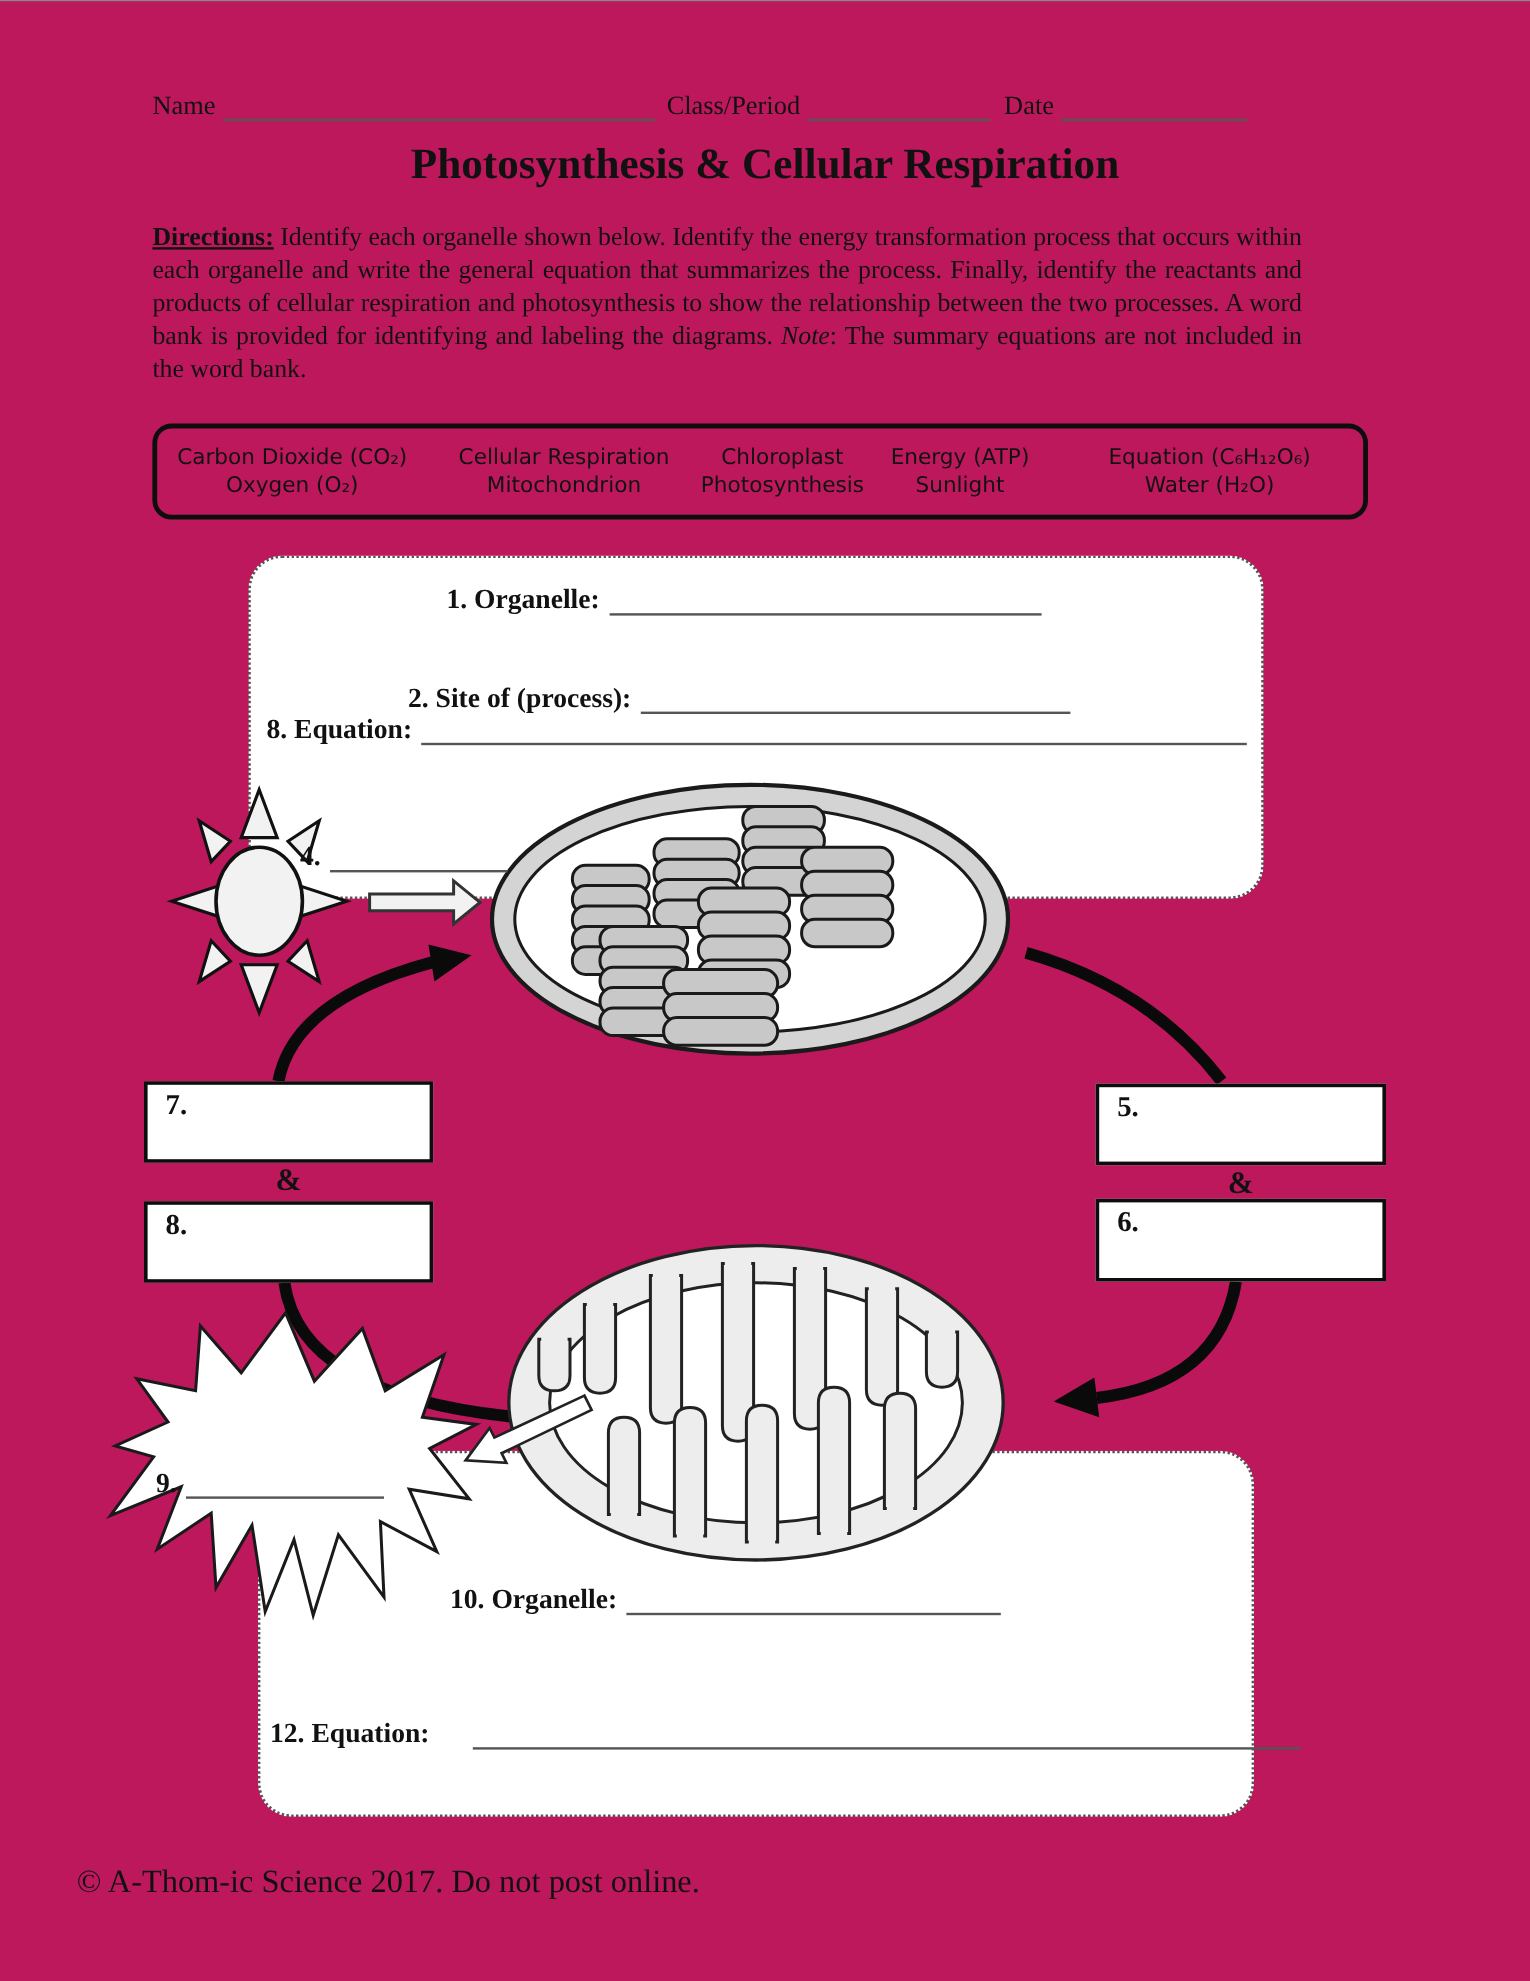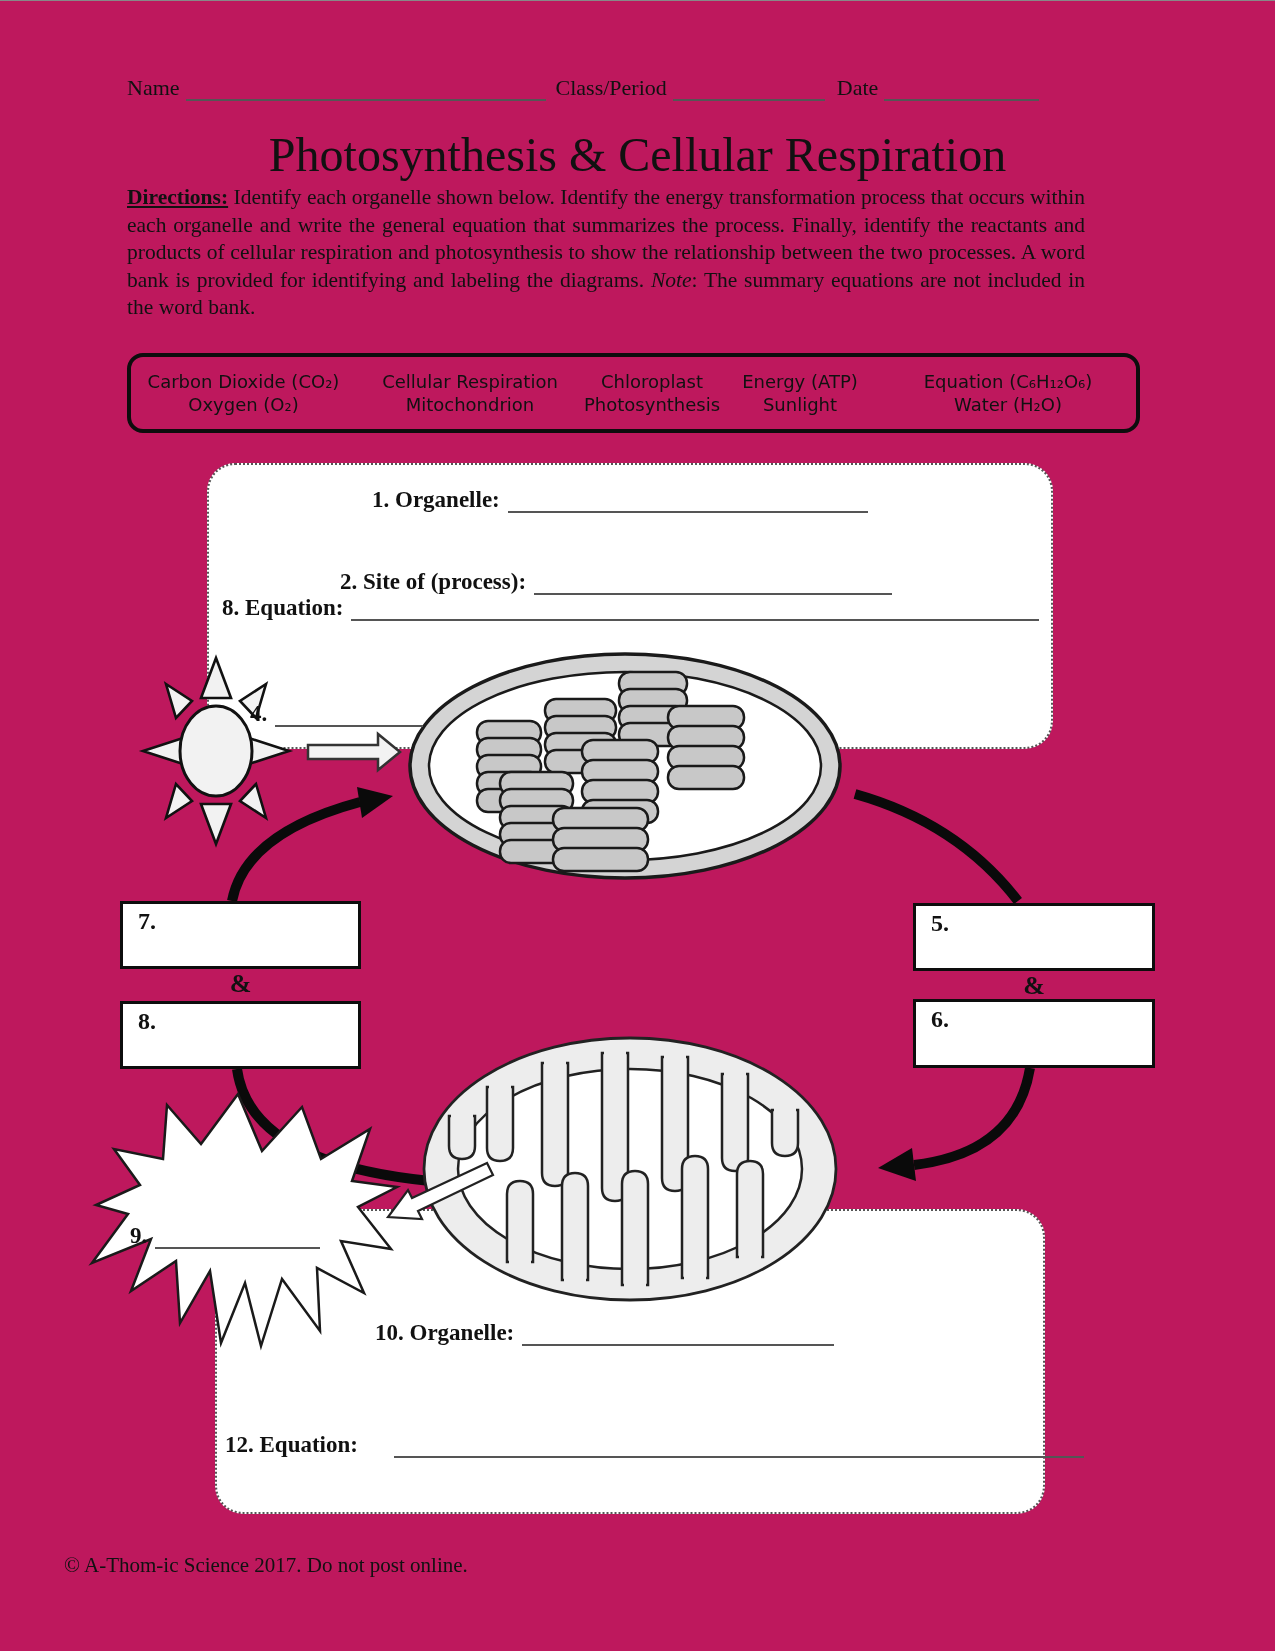--- a/index.html
+++ b/index.html
@@ -5,21 +5,21 @@
   html,body{margin:0;padding:0;background:#888;}
   #page{position:relative;width:1275px;height:1651px;background:#be185d;
         font-family:"Liberation Serif", serif;color:#111;overflow:hidden;margin:1px auto;}
   .abs{position:absolute;}
 
   
   #name-row{left:127px;top:74px;width:953px;display:flex;align-items:flex-end;font-size:22px;z-index:3;}
   .blank{display:inline-block;border-bottom:2px solid #555;height:1.05em;}
   #name-row .lbl{white-space:nowrap;padding-right:6px;}
 
-  #title{left:0;top:126px;width:1275px;text-align:center;font-size:48px;font-weight:normal;z-index:3;}
+  #title{left:0;top:114px;width:1275px;text-align:center;font-size:36px;font-weight:bold;z-index:3;}
 
   #directions{left:127px;top:183px;width:958px;font-size:21.5px;line-height:27.6px;text-align:justify;z-index:3;}
   #directions .dirlbl{font-weight:bold;text-decoration:underline;}
   #directions .notelbl{font-style:italic;}
 
   
   #word-bank{left:127px;top:352px;width:1013px;height:80px;border:4px solid #0d0d0d;border-radius:16px;
              box-sizing:border-box;z-index:3;font-family:"DejaVu Sans",sans-serif;font-size:18px;
              display:grid;grid-template-columns:225px 228px 136px 160px auto;align-content:center;row-gap:2px;}
   #word-bank span{text-align:center;white-space:nowrap;}
@@ -30,21 +30,21 @@
   #bottom-dotted{left:215px;top:1208px;width:830px;height:305px;}
 
   .q-item{display:flex;align-items:center;font-size:23px;font-weight:bold;white-space:nowrap;z-index:3;}
   .q-item .lbl{padding-right:8px;}
 
   
   .flow-box{border:3px solid #0d0d0d;background:#fff;box-sizing:border-box;z-index:3;
             font-size:24px;font-weight:bold;padding:4px 0 0 15px;}
   .amp{z-index:3;font-size:26px;font-weight:bold;text-align:center;}
 
-  #footer{left:64px;top:1552px;font-size:21px;z-index:3;}
+  #footer{left:64px;top:1552px;font-size:27px;z-index:3;}
 
   svg{position:absolute;left:0;top:0;z-index:2;pointer-events:none;}
 </style>
 </head>
 <body>
 
 <div id="page">
 
   <div id="name-row" class="abs">
     <span class="lbl">Name</span>

